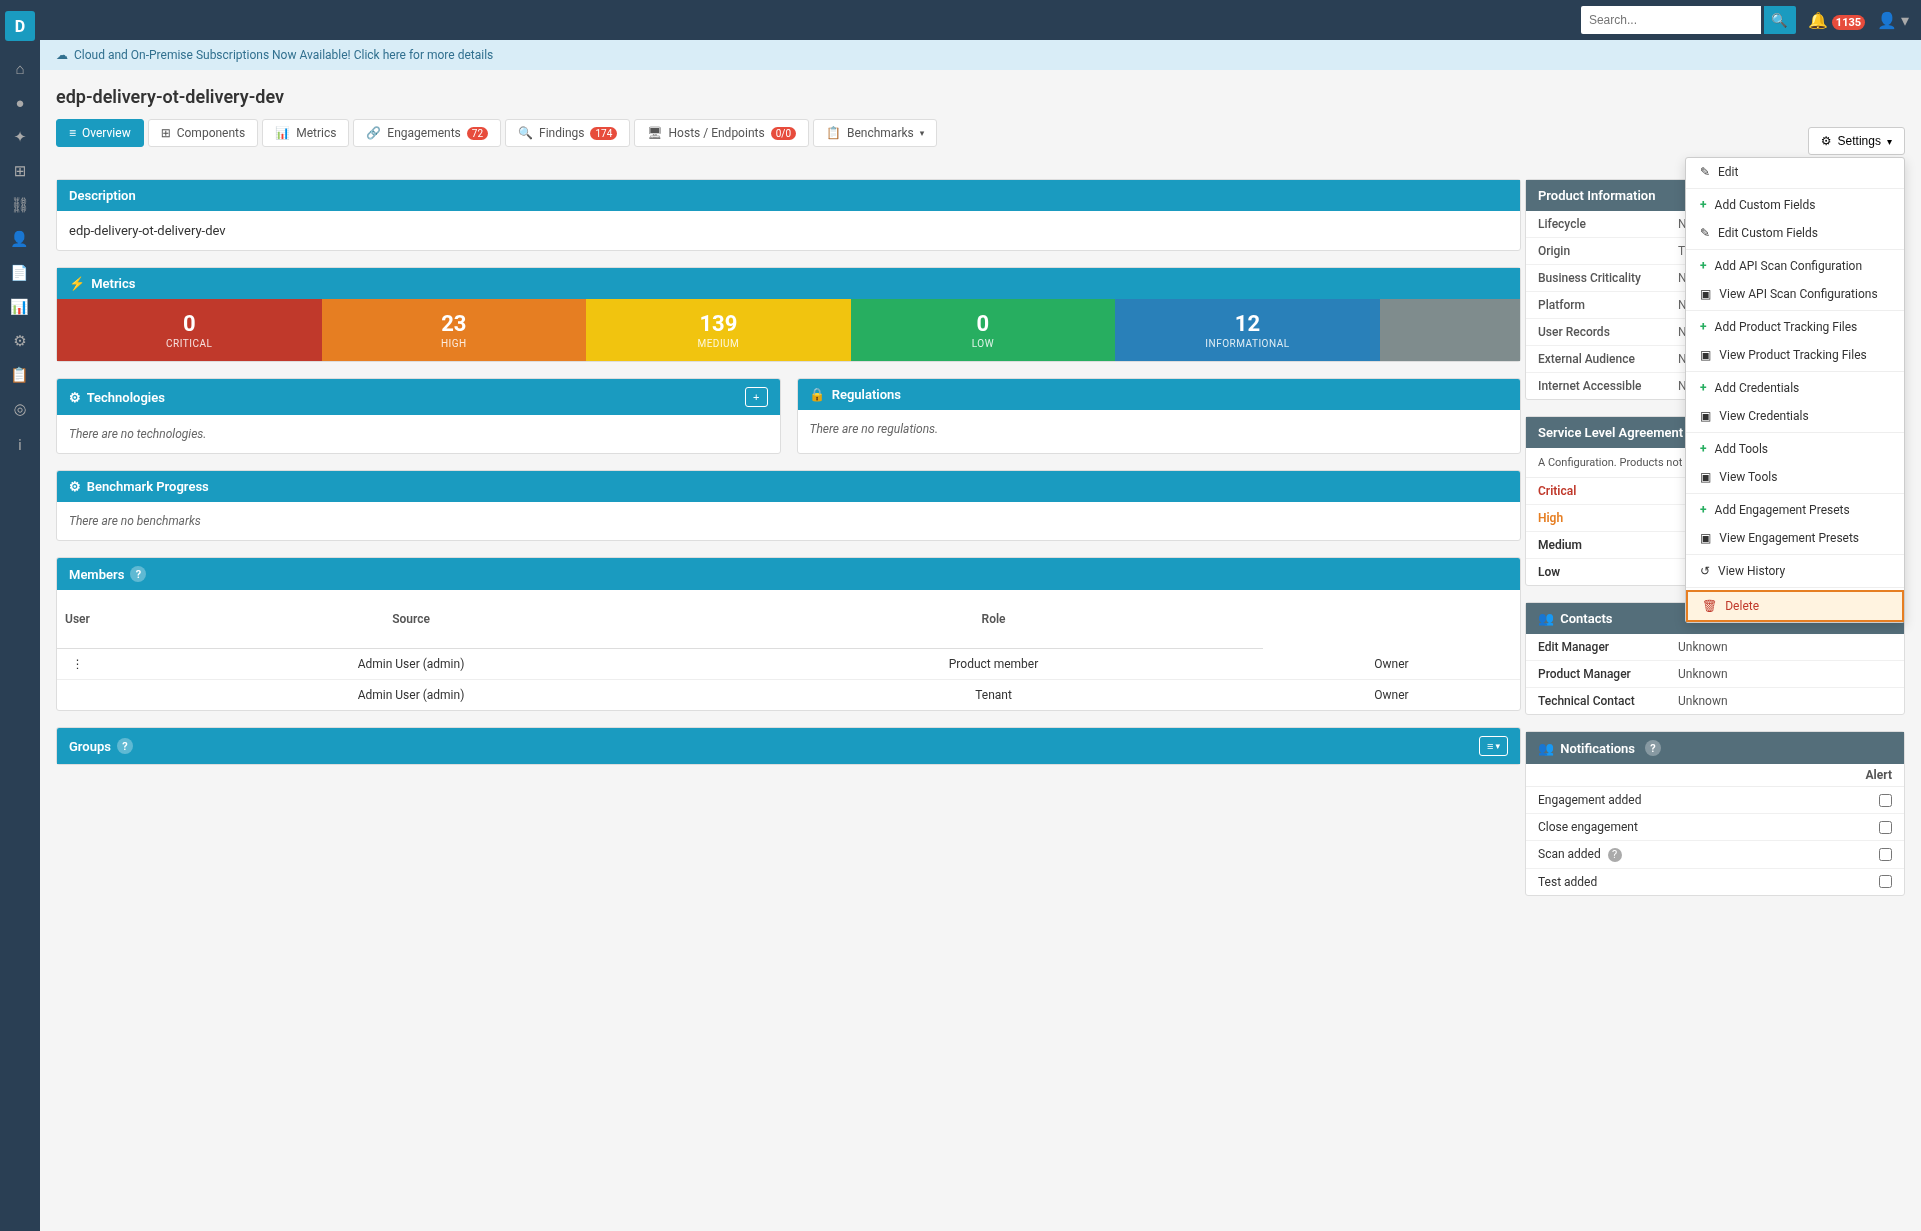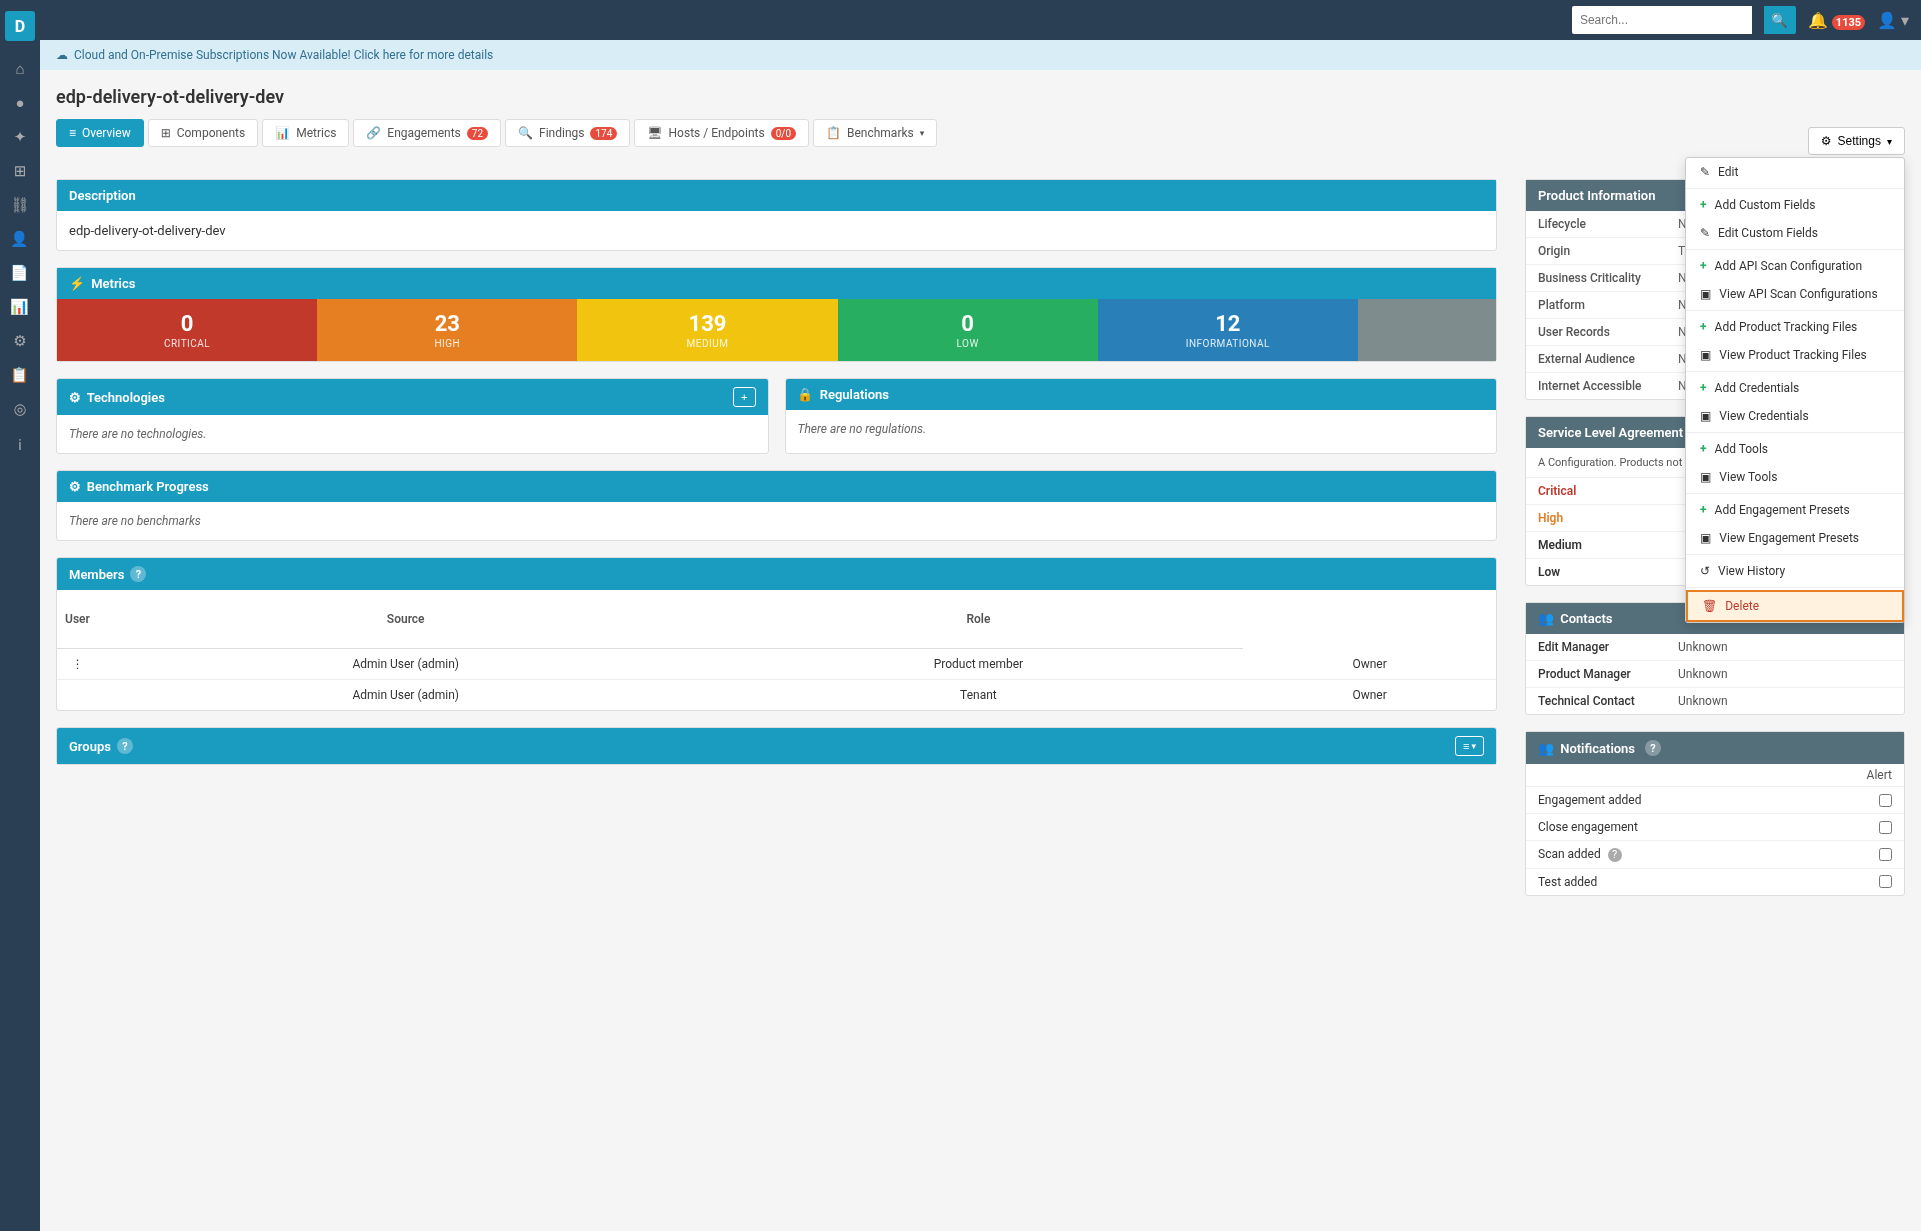--- a/index.html
+++ b/index.html
@@ -14,21 +14,21 @@
     .sidebar-logo { width: 36px; height: 36px; display: flex; align-items: center; justify-content: center; margin-bottom: 8px; }
     .sidebar-icon { color: #aaa; font-size: 15px; padding: 8px 0; cursor: pointer; width: 100%; text-align: center; }
 
     
     .topbar {
       position: fixed; left: 40px; top: 0; right: 0; height: 40px;
       background: #2a3f54; display: flex; align-items: center; justify-content: flex-end;
       padding: 0 12px; z-index: 99;
     }
     .topbar-search {
-      display: flex; align-items: center; gap: 12px;
+      display: flex; align-items: center; gap: 3px;
     }
     .topbar-search input {
       height: 28px; padding: 0 8px; border: none; border-radius: 2px 0 0 2px;
       font-size: 12px; width: 180px; background: #fff;
     }
     .topbar-search button {
       height: 28px; width: 32px; background: #1a9bc0; border: none; color: #fff; cursor: pointer; border-radius: 0 2px 2px 0;
     }
     .topbar-right { display: flex; align-items: center; gap: 12px; margin-left: 12px; }
     .notif-badge {
@@ -57,21 +57,21 @@
     .nav-tab {
       padding: 6px 12px; border: 1px solid #ddd; border-radius: 3px; cursor: pointer;
       background: #fff; font-size: 12px; display: flex; align-items: center; gap: 6px; color: #555;
     }
     .nav-tab.active { background: #1a9bc0; color: #fff; border-color: #1a9bc0; }
     .nav-tab .badge {
       background: #e74c3c; color: #fff; border-radius: 8px; padding: 1px 5px; font-size: 10px;
     }
 
     
-    .content-row { display: flex; gap: 28px; }
+    .content-row { display: flex; gap: 4px; }
     .content-left { flex: 1; min-width: 0; }
     .content-right { width: 380px; flex-shrink: 0; }
 
     
     .card { background: #fff; border: 1px solid #ddd; border-radius: 3px; margin-bottom: 16px; }
     .card-header {
       background: #1a9bc0; color: #fff; padding: 8px 12px; font-size: 13px; font-weight: 600;
       border-radius: 2px 2px 0 0; display: flex; align-items: center; gap: 6px; justify-content: space-between;
     }
     .card-header-left { display: flex; align-items: center; gap: 6px; }
@@ -535,21 +535,21 @@
         </div>
       </div>
 
       <div class="info-card">
         <div class="info-header">
           <span>👥</span>
           <span>Notifications</span>
           <span style="font-size:11px; background:rgba(255,255,255,0.3); border-radius:50%; width:16px; height:16px; display:inline-flex; align-items:center; justify-content:center; margin-left:4px;">?</span>
         </div>
         <div style="display:flex; justify-content:flex-end; padding:4px 12px; border-bottom:1px solid #eee;">
-          <span style="font-size:12px; color:#555; font-weight:400;">Alert</span>
+          <span style="font-size:12px; color:#555; font-weight:700;">Alert</span>
         </div>
         <div>
           <div class="notif-row">
             <span class="notif-label">Engagement added</span>
             <input type="checkbox" style="">
           </div>
           <div class="notif-row">
             <span class="notif-label">Close engagement</span>
             <input type="checkbox" style="">
           </div>

